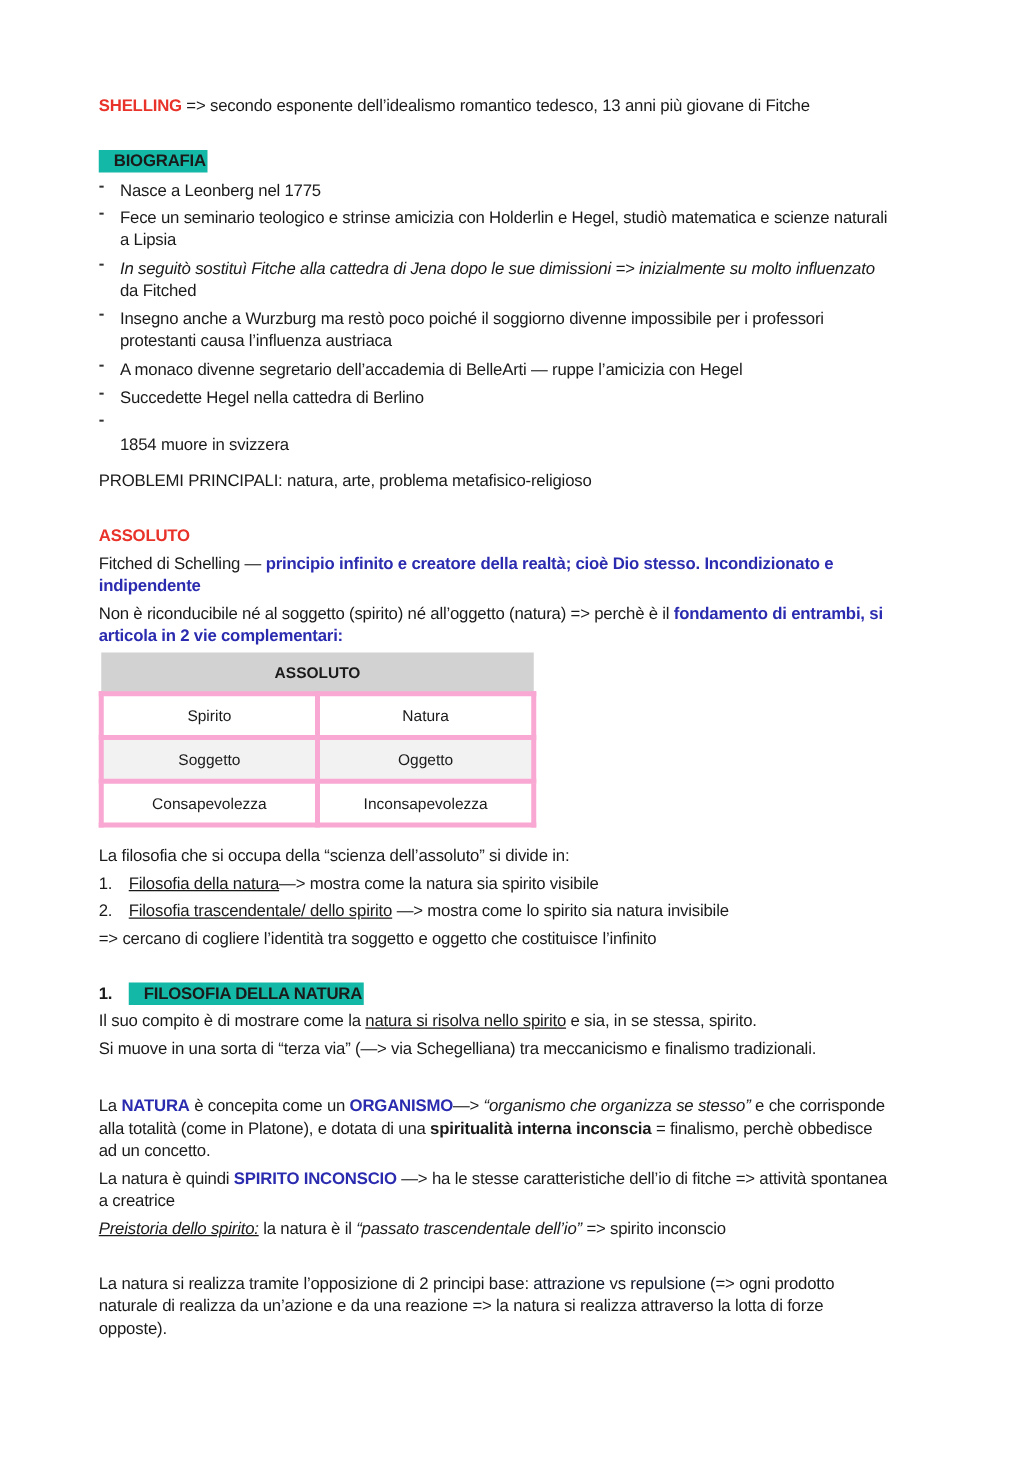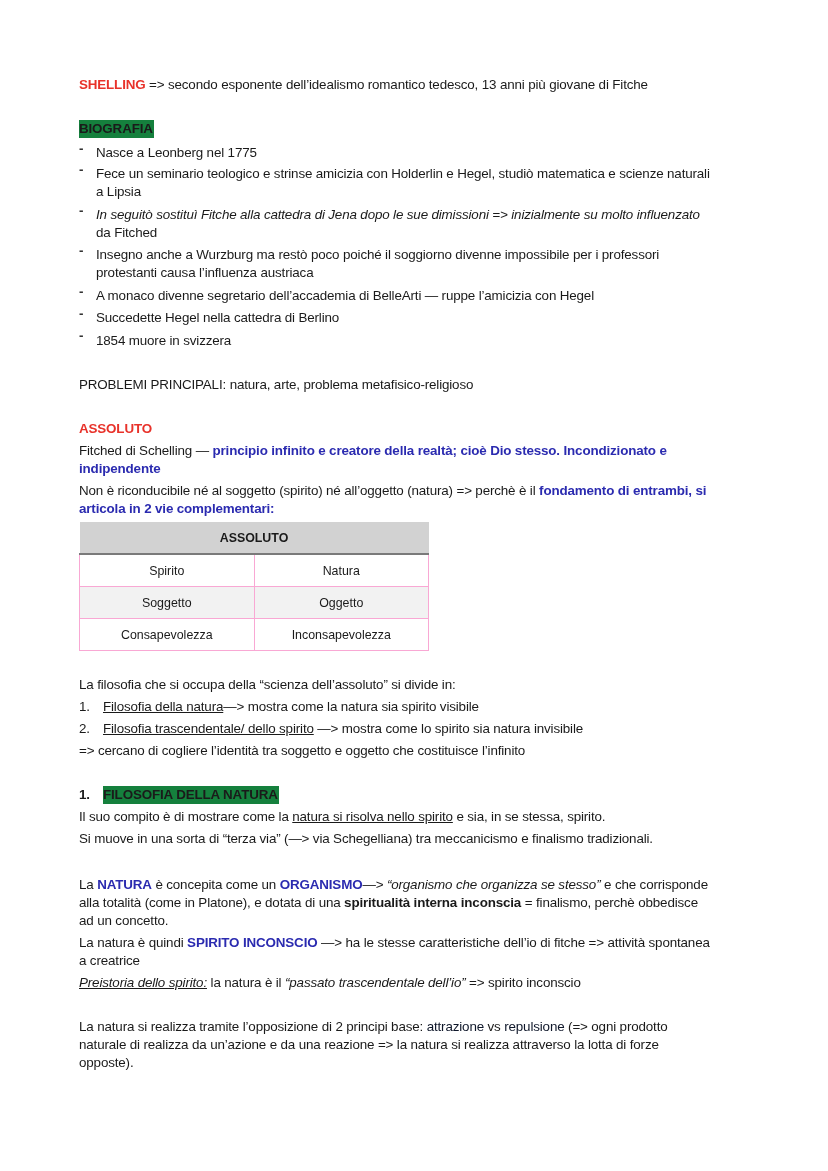--- a/index.html
+++ b/index.html
@@ -9,36 +9,36 @@
       font-size: 13.4px; color: #1a1a1a;
     }
     .page { position: absolute; left: 79px; top: 0; width: 680px; }
     .line { position: absolute; left: 0; white-space: nowrap; line-height: 18px; letter-spacing: -0.15px; }
     .red { color: #e8322a; font-weight: bold; }
     .orange { color: #0f172a; }
     .blue { color: #2b2bb0; font-weight: bold; }
     .b { font-weight: bold; }
     .i { font-style: italic; }
     .u { text-decoration: underline; }
-    .hl { background: #15803d; font-weight: bold; padding: 1px 1px 2px 0; }
+    .hl { background: #14b8a6; font-weight: bold; padding: 1px 1px 2px 12px; }
     .bullet { position: absolute; left: 0; width: 680px; }
     .bullet .dash { position: absolute; left: 0; top: -3px; font-weight: bold; color: #333; }
     .bullet .txt { position: absolute; left: 17px; white-space: nowrap; line-height: 18px; letter-spacing: -0.15px; }
     .num { position: absolute; left: 0; }
     .numtxt { position: absolute; left: 24px; white-space: nowrap; line-height: 18px; letter-spacing: -0.15px; }
     table.abs {
       position: absolute; left: 0; top: 522px; width: 350px;
       border-collapse: collapse; font-size: 12.4px;
     }
     table.abs th {
       background: #d2d2d2; height: 31px; font-weight: bold; text-align: center;
       border-bottom: 2px solid #7a7a7a; padding: 0;
     }
     table.abs td {
-      height: 31px; text-align: center; border: 1px solid #f9a8d4; width: 50%; padding: 0; margin-top: 20px;
+      height: 31px; text-align: center; border: 4px solid #f9a8d4; width: 50%; padding: 0; margin-top: 20px;
     }
     table.abs tr.alt td { background: #f2f2f2; }
   </style>
 </head>
 <body>
 
 <div class="page">
 
   <div class="line" style="top:76px;">
     <span class="red">SHELLING</span><span> =&gt; secondo esponente dell’idealismo romantico tedesco, 13 anni più giovane di Fitche</span>
@@ -70,21 +70,21 @@
   <div class="bullet" style="top:287px;">
     <span class="dash">-</span>
     <span class="txt" style="top:0;">A monaco divenne segretario dell’accademia di BelleArti — ruppe l’amicizia con Hegel</span>
   </div>
   <div class="bullet" style="top:309px;">
     <span class="dash">-</span>
     <span class="txt" style="top:0;">Succedette Hegel nella cattedra di Berlino</span>
   </div>
   <div class="bullet" style="top:331px;">
     <span class="dash">-</span>
-    <span class="txt" style="top:1px;">1854 muore in svizzera</span>
+    <span class="txt" style="top:16px;">1854 muore in svizzera</span>
   </div>
 
   <div class="line" style="top:376px;">PROBLEMI PRINCIPALI: natura, arte, problema metafisico-religioso</div>
 
   <div class="line" style="top:420px;">
     <span class="red">ASSOLUTO</span>
   </div>
   <div class="line" style="top:442px;">
     <span>Fitched di Schelling — </span><span class="blue">principio infinito e creatore della realtà; cioè Dio stesso. Incondizionato e</span>
   </div>

